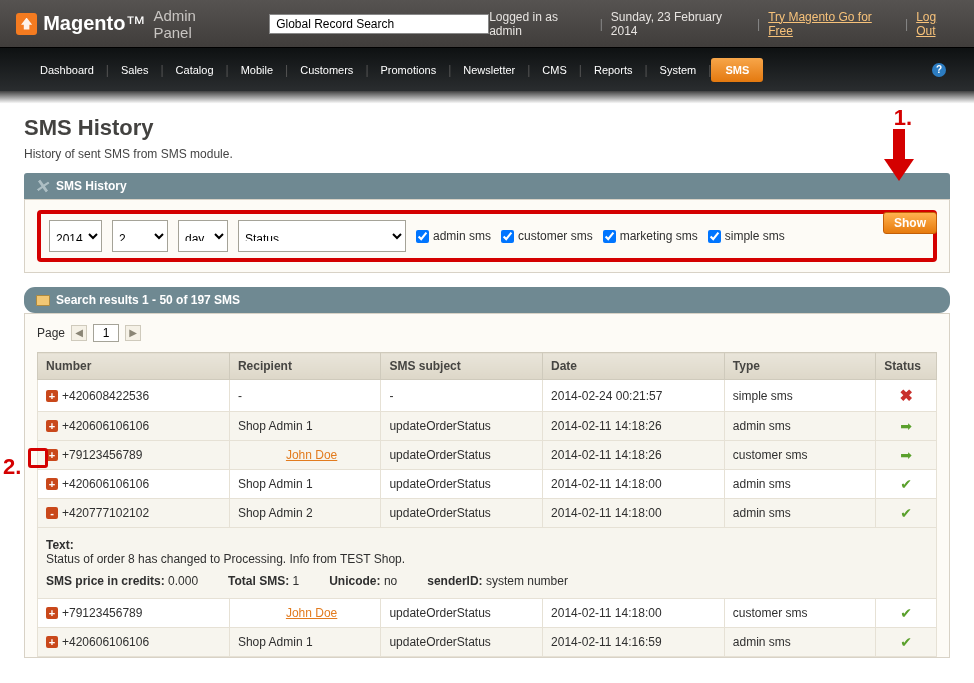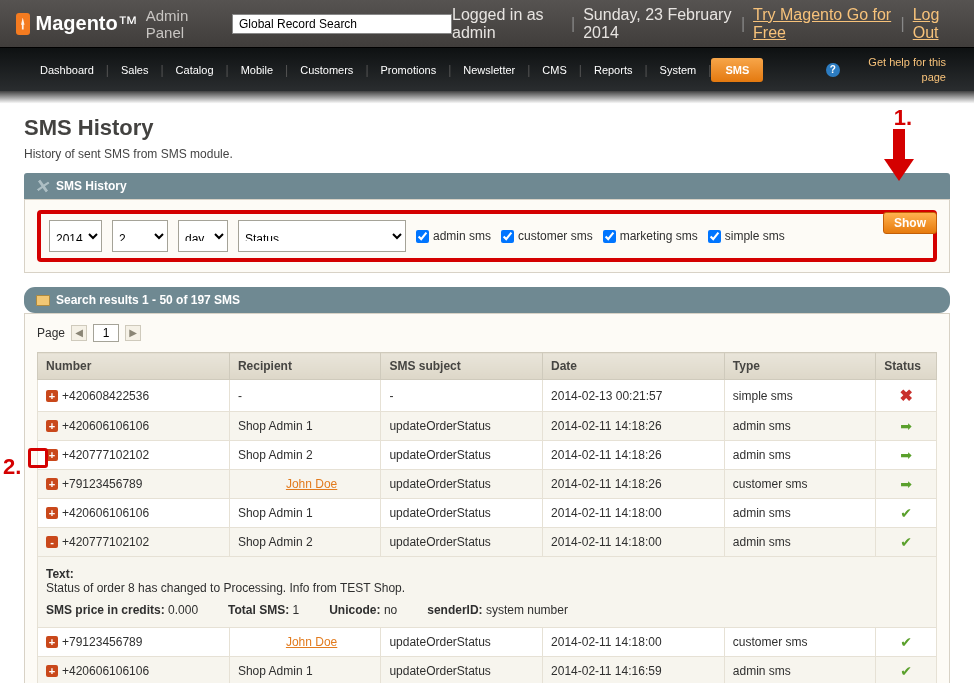--- a/index.html
+++ b/index.html
@@ -6,21 +6,21 @@
 body { font-family: Arial, Helvetica, sans-serif; font-size: 12px; color: #2f2f2f; background: #fff; width: 974px; }
 .header { background: linear-gradient(#565351,#403d3b); height: 47px; display: flex; align-items: center; padding: 0 16px; color: #fff; }
 .logo { display: flex; align-items: center; gap: 6px; font-size: 20px; }
 .logo-mark { width: 22px; height: 22px; background: #f47b20; border-radius: 3px; position: relative; }
 .logo-mark::after { content: ""; position: absolute; inset: 5px; background: #fff; clip-path: polygon(50% 0, 100% 60%, 75% 60%, 75% 100%, 25% 100%, 25% 60%, 0 60%); opacity: .9; }
 .logo-text { font-weight: 400; color: #fff; }
 .logo-text b { font-weight: 700; }
 .logo-sub { color: #c8c5c2; font-size: 15px; margin-left: 2px; }
 .global-search { margin-left: 34px; }
 .global-search input { width: 220px; height: 20px; padding: 2px 6px; font-size: 12px; border: 1px solid #888; }
-.topright { margin-left: auto; font-size: 16px; color: #e7e4e1; display: flex; gap: 8px; align-items: center; }
+.topright { margin-left: auto; font-size: 12px; color: #e7e4e1; display: flex; gap: 8px; align-items: center; }
 .topright a { color: #f7c27a; text-decoration: underline; }
 .topright .sep { color: #888; }
 .mainnav { background: linear-gradient(#0e1112,#2a2d2f); padding: 0 28px; display: flex; align-items: center; height: 44px; border-top: 1px solid #000; }
 .mainnav-item { color: #fff; font-size: 11px; padding: 8px 12px; cursor: pointer; }
 .mainnav-sep { color: #555; }
 .mainnav-item.active { background: linear-gradient(#f7a64a,#e4790f); border-radius: 3px; font-weight: bold; padding: 6px 14px; }
 .help { margin-left: auto; color: #f7c27a; font-size: 11px; display: flex; align-items: center; gap: 4px; text-align: right; max-width: 120px; line-height: 1.3; }
 .help-icon { width: 14px; height: 14px; border-radius: 50%; background: #2c7cc1; color: #fff; text-align: center; font-size: 10px; line-height: 14px; font-weight: bold; }
 .navshadow { height: 18px; background: linear-gradient(#404040,#fff 70%); }
 .content { padding: 6px 24px 20px; }
@@ -100,21 +100,20 @@
     <span class="mainnav-sep">|</span>
   <span class="mainnav-item">CMS</span>
     <span class="mainnav-sep">|</span>
   <span class="mainnav-item">Reports</span>
     <span class="mainnav-sep">|</span>
   <span class="mainnav-item">System</span>
     <span class="mainnav-sep">|</span>
   <span class="mainnav-item active">SMS</span>
   <div class="help">
     <span class="help-icon">?</span>
-    <span>Get help for this page</span>
   </div>
 </div>
 <div class="navshadow"></div>
 
 <div class="content" style="position:relative">
   <span class="annot" style="top:-4px;right:62px;">1.</span>
   <div class="arrow-big" style="top:20px;right:60px;"></div>
 
   <h1>SMS History</h1>
   <div class="subtitle">History of sent SMS from SMS module.</div>
@@ -181,39 +180,29 @@
         <th>Date</th>
         <th>Type</th>
         <th>Status</th>
       </tr>
         </thead>
       <tbody id="tb">
           <tr class="">
             <td><span class="expand">+</span><span>+420608422536</span></td>
             <td>-</td>
             <td>-</td>
-            <td>2014-02-13 00:21:57</td>
+            <td>2014-02-24 00:21:57</td>
             <td>simple sms</td>
             <td>
               <span class="st-x">✖</span>
             </td>
           </tr>
           <tr class="alt">
             <td><span class="expand">+</span><span>+420606106106</span></td>
             <td>Shop Admin 1</td>
-            <td>updateOrderStatus</td>
-            <td>2014-02-11 14:18:26</td>
-            <td>admin sms</td>
-            <td>
-              <span class="st-arrow">➡</span>
-            </td>
-          </tr>
-          <tr class="">
-            <td><span class="expand">+</span><span>+420777102102</span></td>
-            <td>Shop Admin 2</td>
             <td>updateOrderStatus</td>
             <td>2014-02-11 14:18:26</td>
             <td>admin sms</td>
             <td>
               <span class="st-arrow">➡</span>
             </td>
           </tr>
           <tr class="alt">
             <td><span class="expand">+</span><span>+79123456789</span></td>
             <td><a class="link" href="#">John Doe</a></td>

